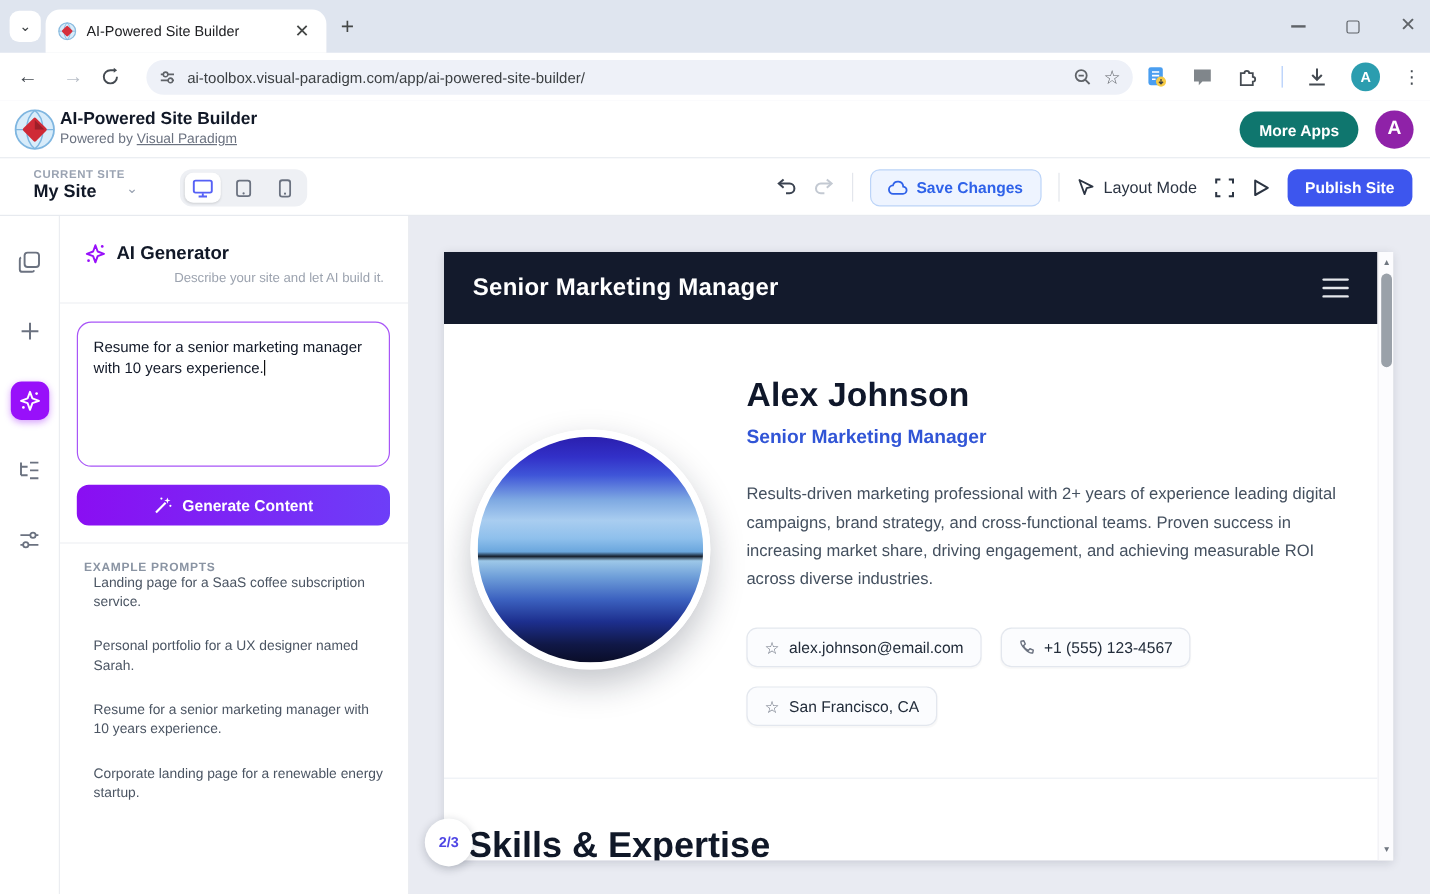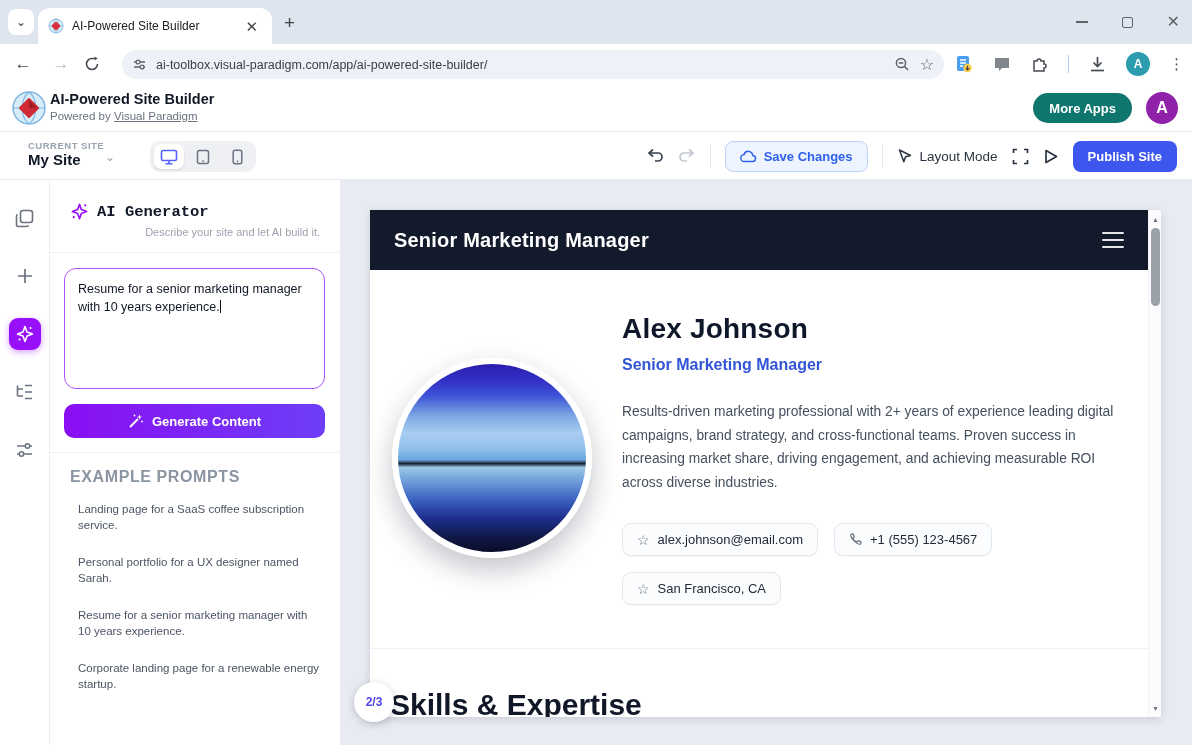--- a/index.html
+++ b/index.html
@@ -54,29 +54,29 @@
   .icon-muted { color:#c3c9d2; display:flex; align-items:center; }
 
   
   .body { position:absolute; left:0; top:180px; width:1192px; height:565px; display:flex; }
   .rail { width:50px; background:#fff; border-right:1px solid #ebedf1; display:flex; flex-direction:column; align-items:center; padding-top:22px; gap:26px; }
   .rail-btn { width:32px; height:32px; display:flex; align-items:center; justify-content:center; color:#6b7280; border-radius:9px; }
   .rail-btn.active { background:#9810fa; color:#fff; box-shadow:0 2px 6px rgba(152,16,250,.4); }
 
   .ai-panel { width:291px; background:#fff; border-right:1px solid #ebedf1; position:relative; }
   .ai-head { padding:22px 20px 14px 20px; border-bottom:1px solid #eef0f3; }
-  .ai-title-row { display:flex; align-items:center; gap:8px;font-family:Liberation Mono, monospace; }
+  .ai-title-row { display:flex; align-items:center; gap:8px; }
   .ai-title { font-size:15.5px; font-weight:800; color:#111827; }
   .ai-sub { margin-top:5px; font-size:11px; color:#9ca3af;text-align:right; }
   .prompt-box { position:absolute; left:14px; top:88px; width:261px; height:121px; border:1.5px solid #a855f7; border-radius:12px; padding:11px 13px; font-size:12.5px; color:#111827; line-height:1.45; background:#fff; }
   .caret { display:inline-block; width:1px; height:13px; background:#111; vertical-align:-2px; }
   .generate-btn { position:absolute; left:14px; top:224px; width:261px; height:34px; border:none; border-radius:10px; background:linear-gradient(90deg,#8a0ef2,#6d3ef8); color:#fff; font-size:13px; font-weight:800; display:flex; align-items:center; justify-content:center; gap:8px; }
   .ai-div { position:absolute; left:0; top:272px; width:100%; height:1px; background:#eef0f3; }
   .examples { position:absolute; left:20px; top:288px; width:252px; }
-  .ex-head { font-size:16px; font-weight:700; letter-spacing:.6px; color:#8a94a3; margin-bottom:16px; }
+  .ex-head { font-size:10px; font-weight:700; letter-spacing:.6px; color:#8a94a3; margin-bottom:0; }
   .ex-item { font-size:11.5px; color:#4b5563; line-height:1.35; margin:0 0 22px 8px; cursor:pointer; }
 
   .main { flex:1; position:relative; background:#e9ebf2; }
   .preview { position:absolute; left:29px; top:30px; width:791px; height:507px; background:#fff; box-shadow:0 2px 8px rgba(15,23,42,.14); overflow:hidden; }
   .pv-nav { position:absolute; left:0; top:0; width:778px; height:60px; background:#131a2c; display:flex; align-items:center; padding:0 24px; }
   .pv-nav-title { color:#fff; font-size:20px; font-weight:800; letter-spacing:.2px; flex:1; }
   .hamburger { width:22px; display:flex; flex-direction:column; gap:5px; }
   .hamburger span { height:2px; background:#e5e7eb; border-radius:1px; }
 
   .photo { position:absolute; left:22px; top:148px; width:200px; height:200px; border-radius:50%; border:6px solid #fff; box-shadow:0 12px 28px rgba(15,23,42,.25);

